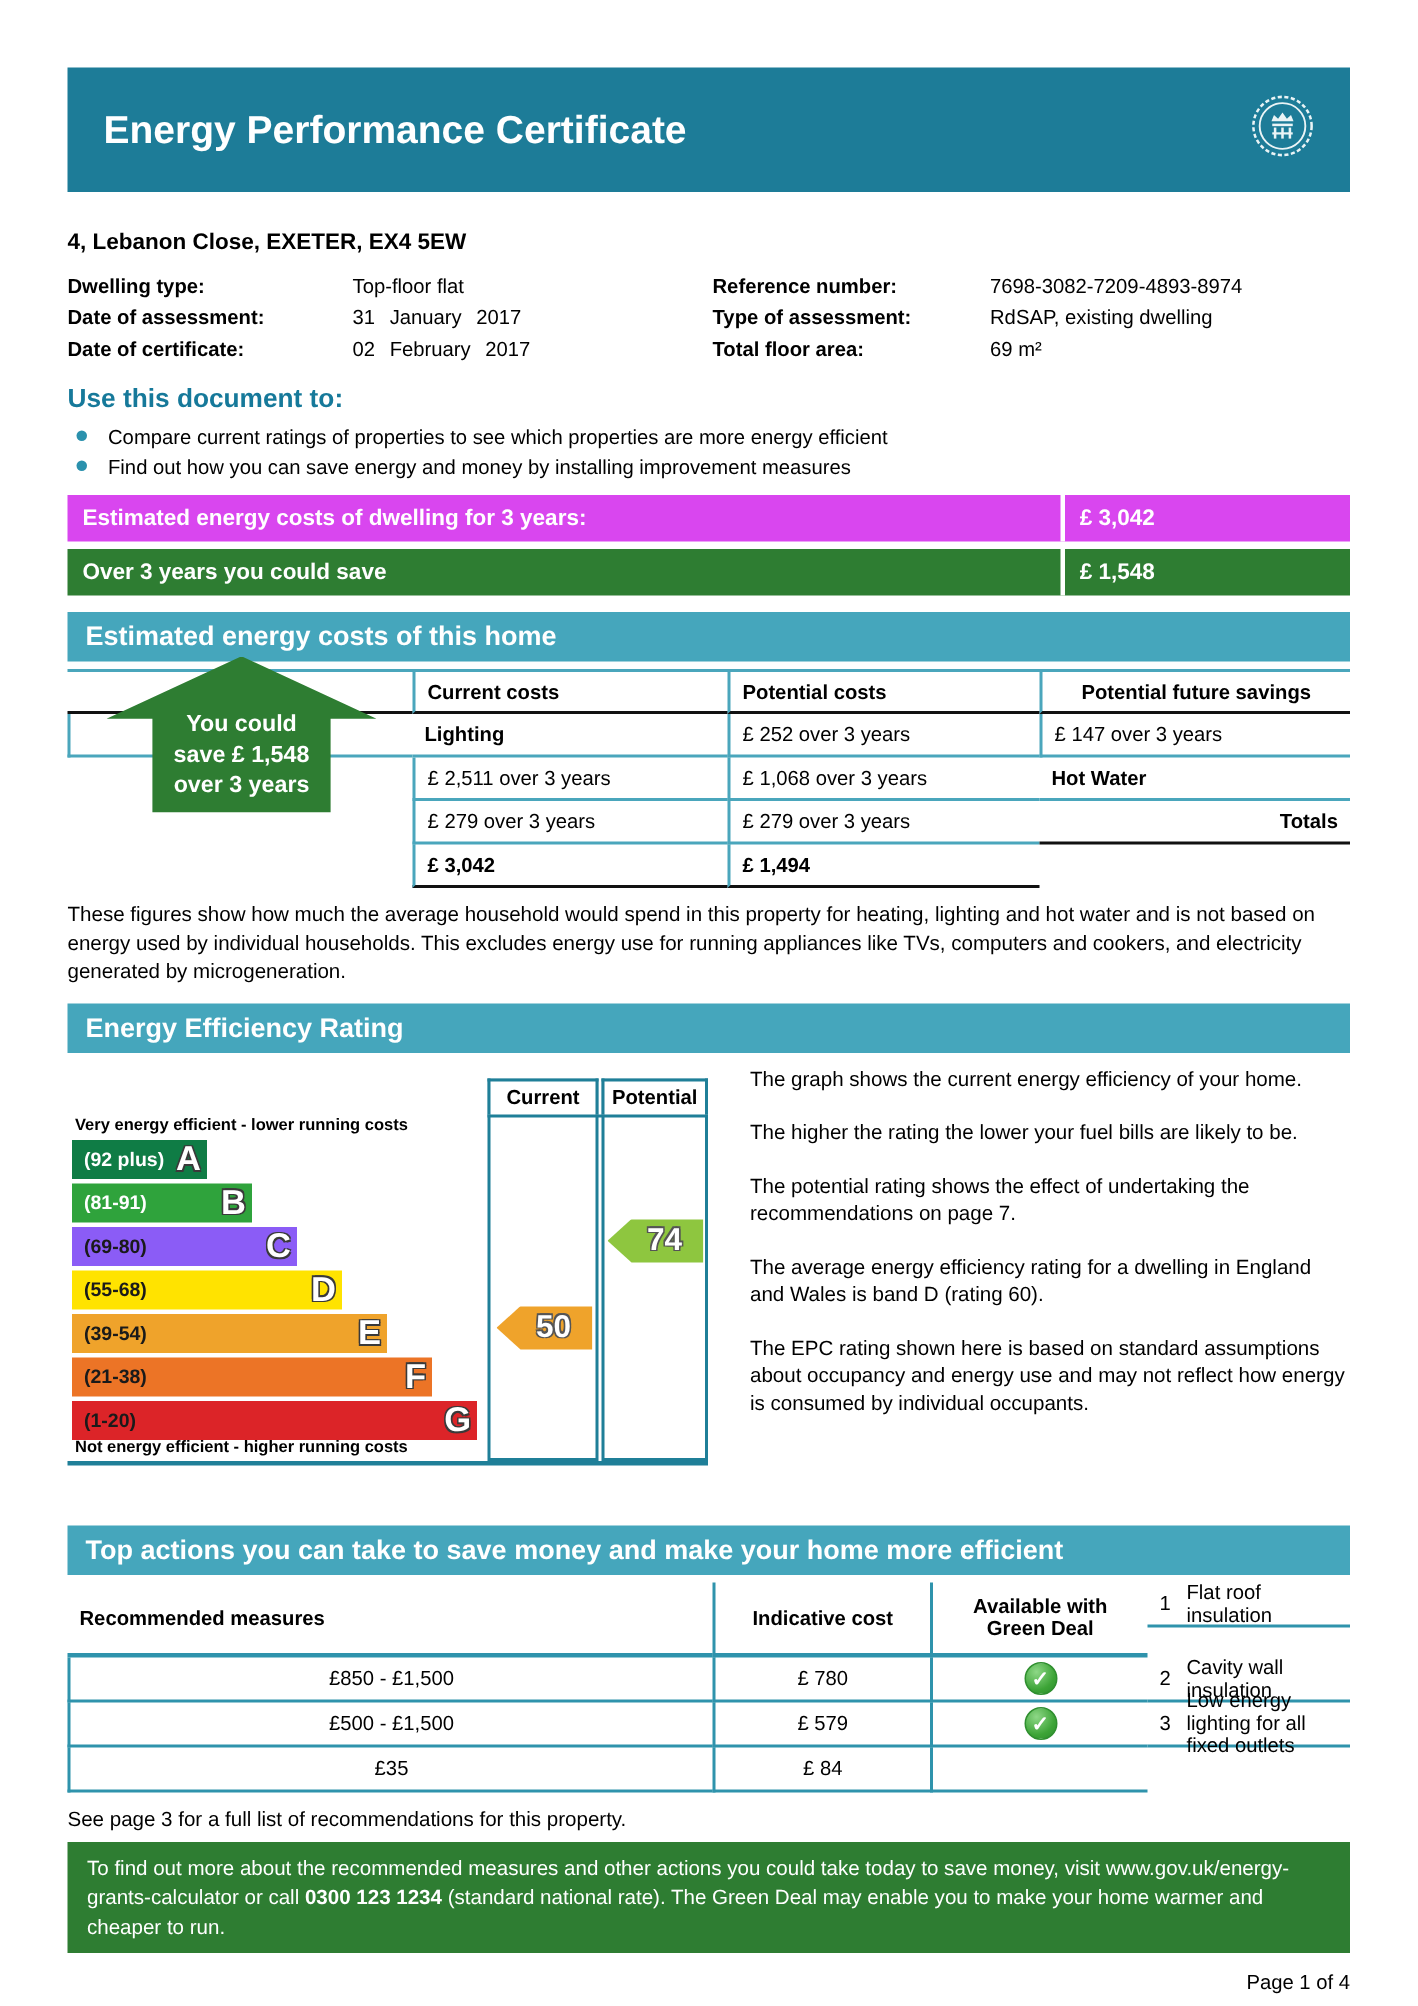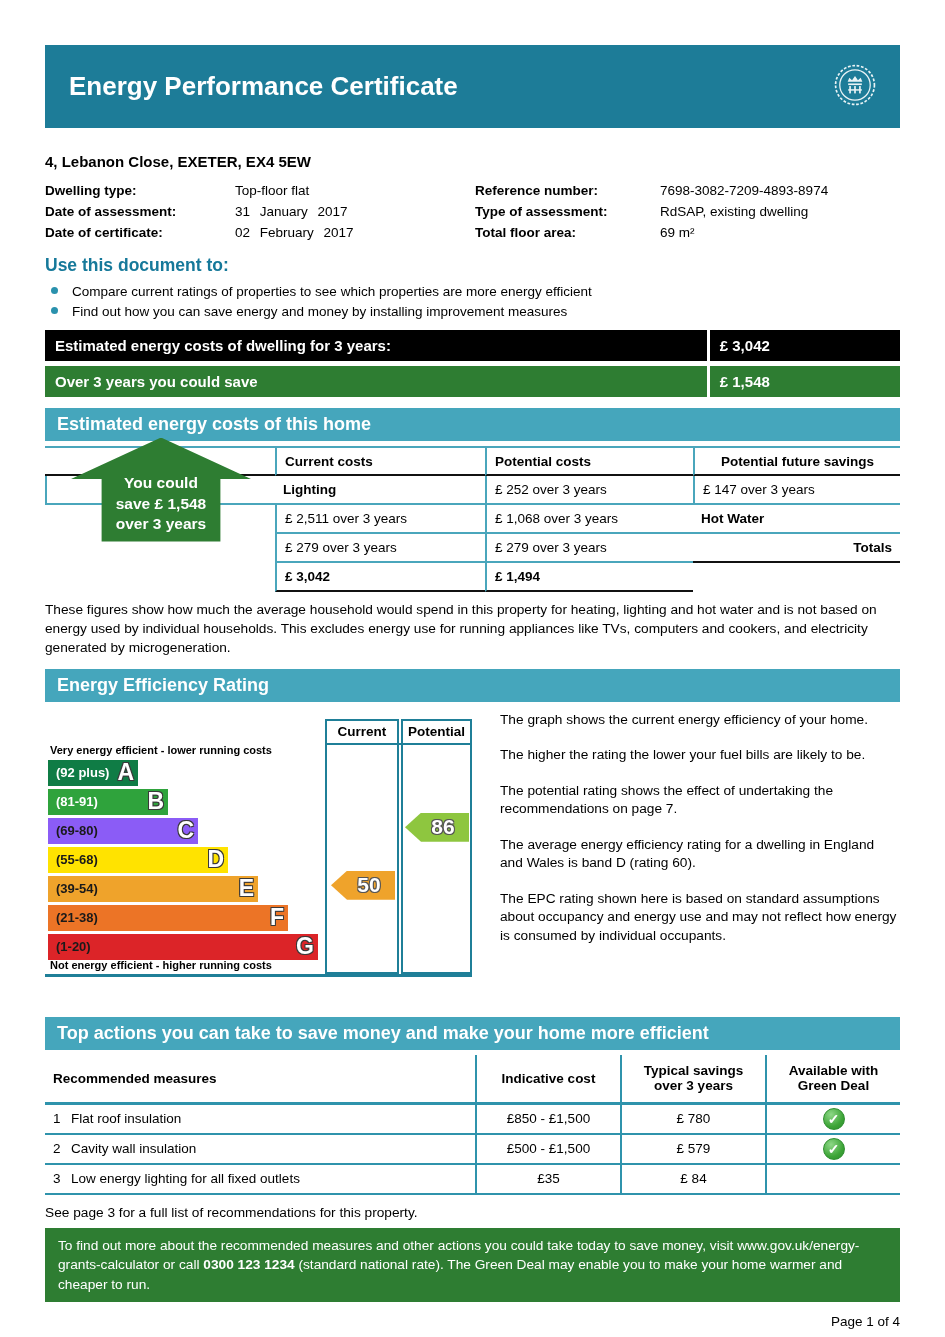--- a/index.html
+++ b/index.html
@@ -136,21 +136,21 @@
     <div class="bullet-row">
       <span class="bullet-dot"></span>
       <span>Compare current ratings of properties to see which properties are more energy efficient</span>
     </div>
     <div class="bullet-row">
       <span class="bullet-dot"></span>
       <span>Find out how you can save energy and money by installing improvement measures</span>
     </div>
   </div>
 
-  <div class="banner first" style="background: #000000;">
+  <div class="banner first" style="background: #d946ef;">
     <div class="banner-label">Estimated energy costs of dwelling for 3 years:</div>
     <div class="banner-gap"></div>
     <div class="banner-value">£ 3,042</div>
   </div>
   <div class="banner" style="background: rgb(46, 125, 50);">
     <div class="banner-label">Over 3 years you could save</div>
     <div class="banner-gap"></div>
     <div class="banner-value">£ 1,548</div>
   </div>
 
@@ -224,41 +224,40 @@
           <span class="epc-range" style="color: rgb(26, 26, 26);">(21-38)</span>
           <span class="epc-letter">F</span>
         </div>
         <div class="epc-band" style="width: 270px; background: rgb(220, 36, 40);">
           <span class="epc-range" style="color: rgb(26, 26, 26);">(1-20)</span>
           <span class="epc-letter">G</span>
         </div>
       </div>
 
       <div class="epc-arrow current" style="background: rgb(239, 163, 43);">50</div>
-      <div class="epc-arrow potential" style="background: rgb(142, 198, 63);">86</div>
+      <div class="epc-arrow potential" style="background: rgb(142, 198, 63);">74</div>
 
       <div class="epc-bottom-label">Not energy efficient - higher running costs</div>
       <div class="epc-bottom-line"></div>
     </div>
 
     <div class="rating-text">
       <p>The graph shows the current energy efficiency of your home.</p>
       <p>The higher the rating the lower your fuel bills are likely to be.</p>
       <p>The potential rating shows the effect of undertaking the recommendations on page 7.</p>
       <p>The average energy efficiency rating for a dwelling in England and Wales is band D (rating 60).</p>
       <p>The EPC rating shown here is based on standard assumptions about occupancy and energy use and may not reflect how energy is consumed by individual occupants.</p>
     </div>
   </div>
 
   <div class="section-header actions-header">Top actions you can take to save money and make your home more efficient</div>
 
   <div class="actions-table">
     <div class="at-cell at-head">Recommended measures</div>
     <div class="at-cell at-head at-vline center">Indicative cost</div>
-    <div class="at-cell at-head at-vline center">Typical savings over 3 years</div>
     <div class="at-cell at-head at-vline center">Available with Green Deal</div>
 
     <div class="at-cell at-row">
       <span class="at-num">1</span>
       <span>Flat roof insulation</span>
     </div>
     <div class="at-cell at-row at-vline center">£850 - £1,500</div>
     <div class="at-cell at-row at-vline center">£ 780</div>
     <div class="at-cell at-row at-vline center">
       <span class="check-badge">✓</span>

